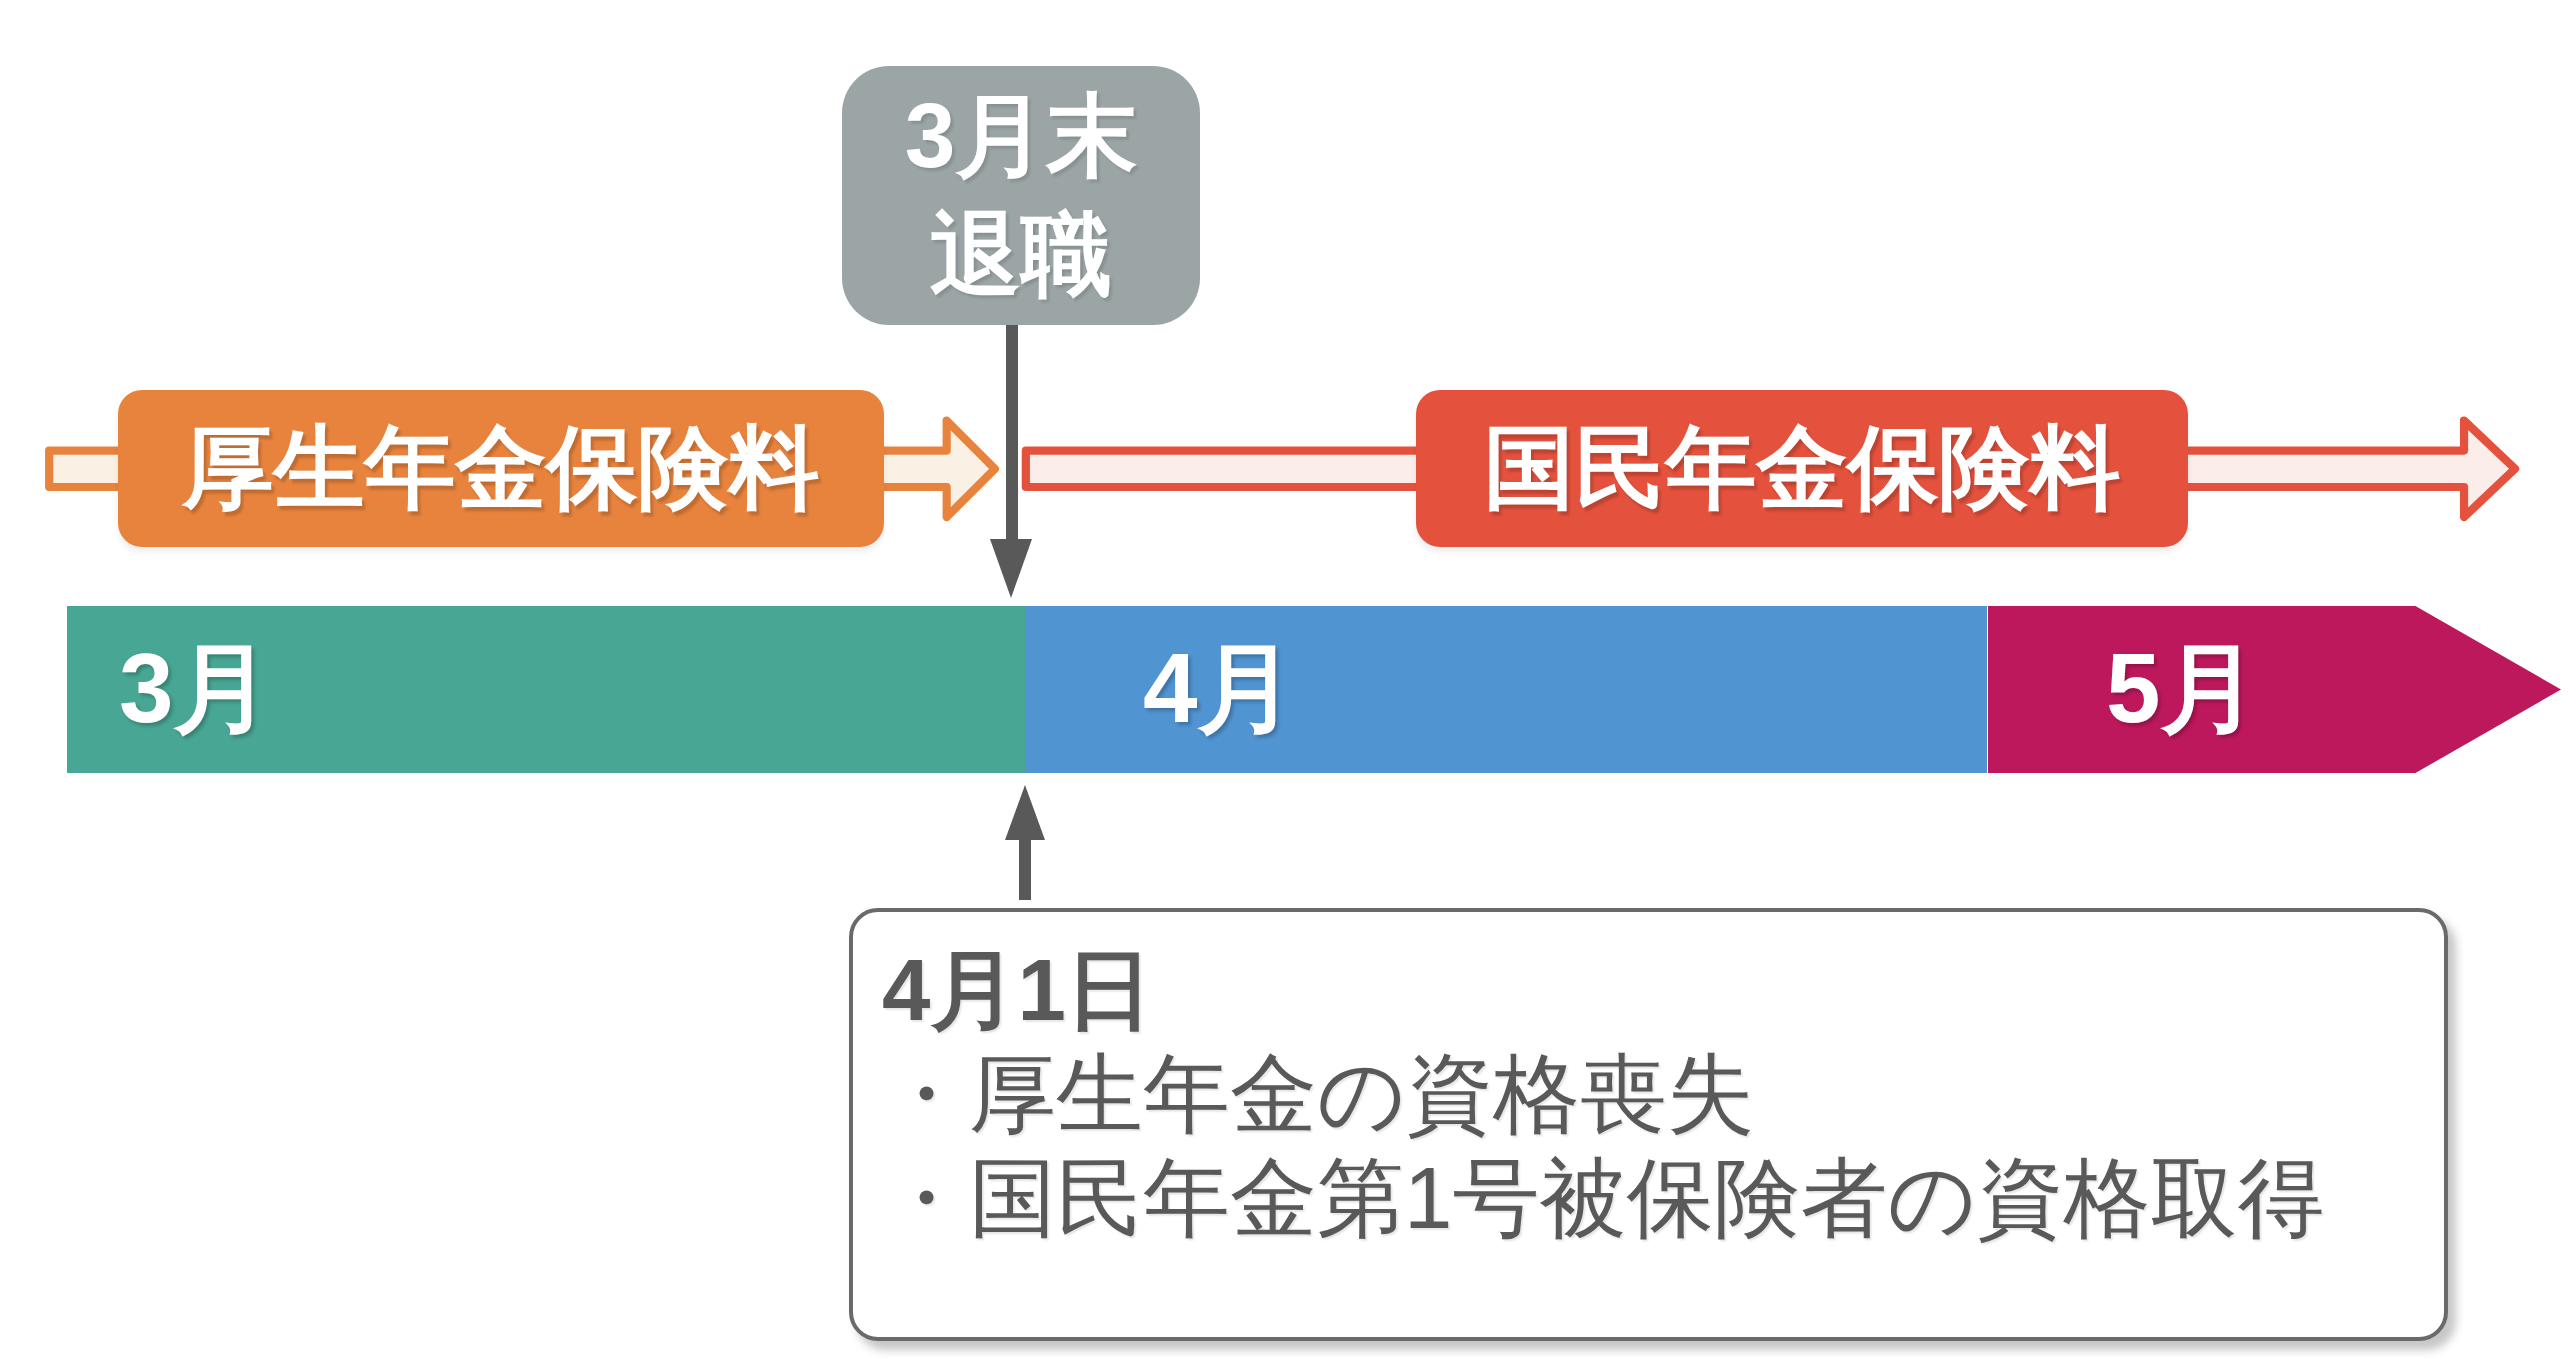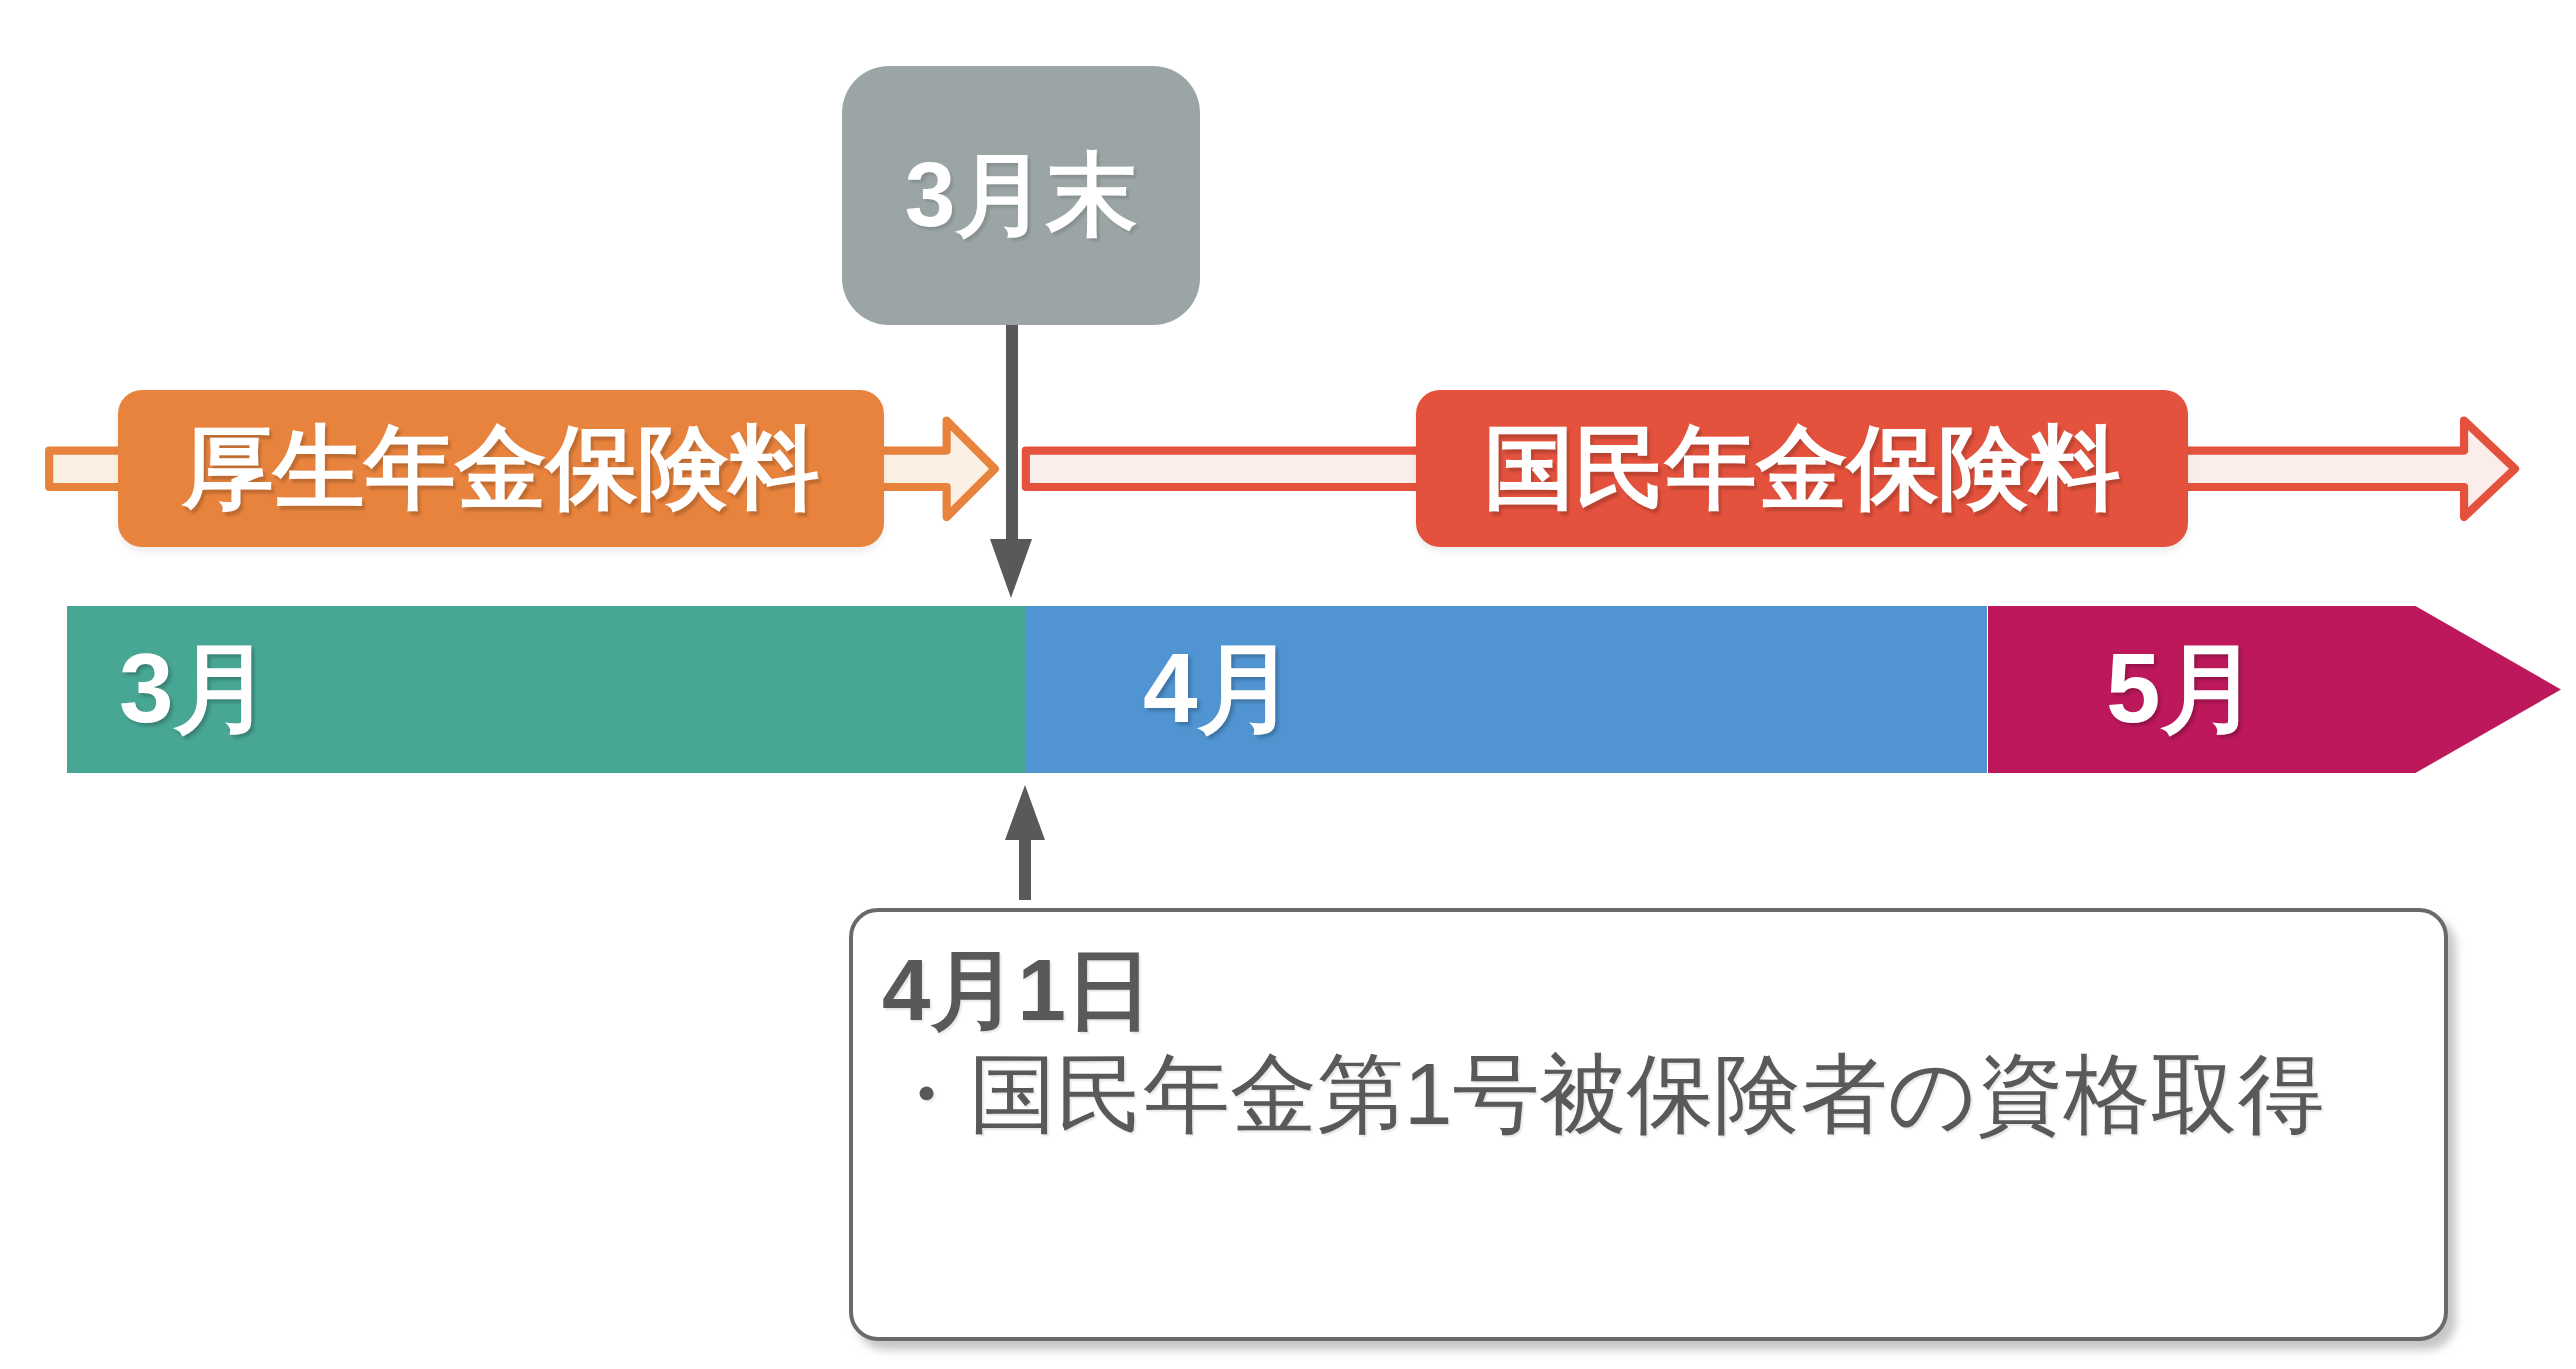--- a/index.html
+++ b/index.html
@@ -69,20 +69,21 @@
 
 <div class="canvas">
 
   <svg class="abs" style="left:0;top:0" width="2576" height="1369" viewBox="0 0 2830 1504">
     <polygon points="54,495 1040,495 1040,462 1093,515 1040,568 1040,535 54,535" fill="#FAF0E4" stroke="#E8833D" stroke-width="9" stroke-linejoin="round"></polygon>
     <polygon points="1127,495 2707,495 2707,462 2763,515 2707,568 2707,535 1127,535" fill="#FAEDEA" stroke="#E4523D" stroke-width="9" stroke-linejoin="round"></polygon>
   </svg>
 
   <div class="abs retire-badge">
     <span>3月末</span>
+    <span>退職</span>
   </div>
 
   <div class="abs ribbon-box national">
     <span>国民年金保険料</span>
   </div>
   <div class="abs ribbon-box employee">
     <span>厚生年金保険料</span>
   </div>
 
   <div class="abs dk-shaft down-shaft"></div>
@@ -96,17 +97,18 @@
   </div>
   <div class="abs seg may">
     <span>5月</span>
   </div>
 
   <div class="abs up-head"></div>
   <div class="abs dk-shaft up-shaft"></div>
 
   <div class="abs note">
     <div class="note-title">4月1日</div>
+    <div class="note-item">・厚生年金の資格喪失</div>
     <div class="note-item">・国民年金第1号被保険者の資格取得</div>
   </div>
 
 </div>
 
 
 </body></html>

